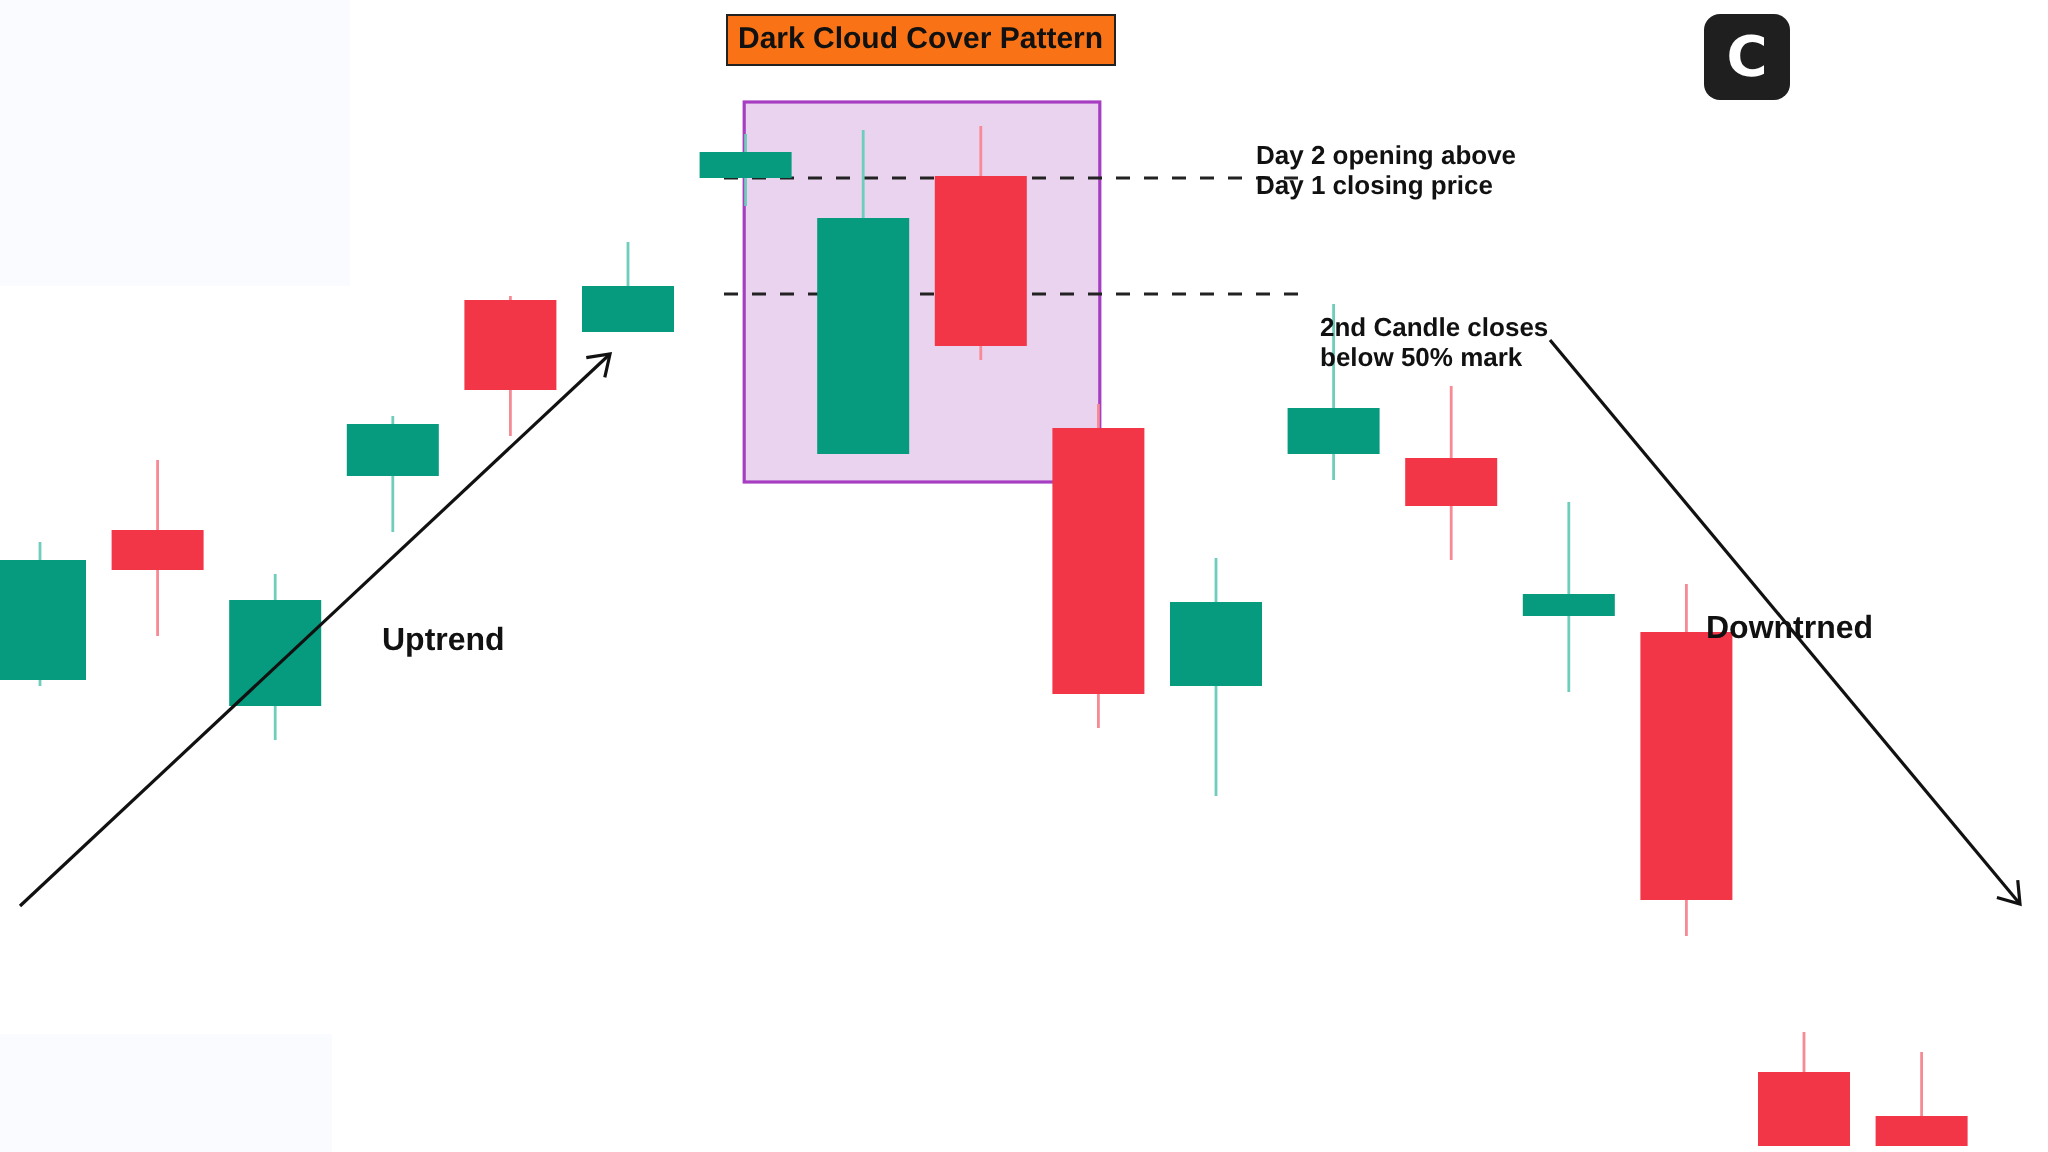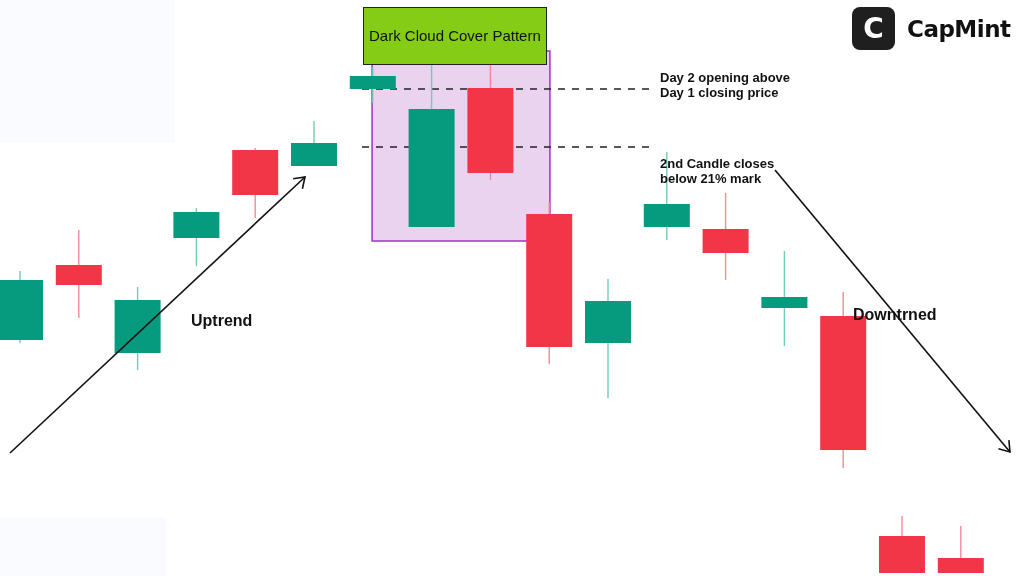--- a/index.html
+++ b/index.html
@@ -1,19 +1,19 @@
 <!DOCTYPE html>
 <html><head>
 <meta charset="utf-8">
 <style>
   html, body { margin: 0; padding: 0; background: #ffffff; }
   body { width: 1024px; height: 576px; position: relative; overflow: hidden; font-family: "Liberation Sans", sans-serif; }
   .ghost { position: absolute; background: #fafbfe; }
   #chart { position: absolute; left: 0; top: 0; }
-  .title-box { position: absolute; left: 363px; top: 7px; border: 1.5px solid #222; padding: 18px 5px; font-weight: 400; font-size: 15px; color: #111; background: #84cc16; line-height: 20px; }
+  .title-box { position: absolute; left: 363px; top: 7px; border: 1.5px solid #222; padding: 2px 5px; font-weight: 700; font-size: 15px; color: #111; background: #f97316; line-height: 20px; }
   .logo { position: absolute; left: 852px; top: 7px; display: flex; align-items: center; gap: 12px; }
   .logo-mark { width: 43px; height: 43px; border-radius: 8px; background: #1f1f1f; display: flex; align-items: center; justify-content: center; color: #fff; font-weight: 700; font-size: 28px; font-family: "DejaVu Sans", sans-serif; }
   .logo-text { font-weight: 700; font-size: 23px; color: #111; font-family: "DejaVu Sans", sans-serif; letter-spacing: -0.5px; }
   .annot { position: absolute; font-weight: 700; font-size: 13px; color: #111; line-height: 15px; }
   .trend-label { position: absolute; font-weight: 700; font-size: 16px; color: #111; margin-top: 17px; }
 </style>
 </head>
 <body>
 
 <div class="ghost" style="left:0;top:0;width:175px;height:143px;"></div>
@@ -106,26 +106,25 @@
         <line x1="775" y1="170" x2="1010" y2="452" stroke="#111" stroke-width="1.6"></line>
         <polyline points="998.4543518170493,448.7292190480672 1010,452 1008.8648405392868,440.053811779536" fill="none" stroke="#111" stroke-width="1.6"></polyline>
       </g>
     </g>
 </svg>
 
 <div class="title-box">Dark Cloud Cover Pattern</div>
 
 <div class="logo">
   <div class="logo-mark">C</div>
-  <div class="logo-text">CapMint</div>
 </div>
 
-<div class="annot" style="left:660px;top:70px;">
+<div class="annot" style="left:628px;top:70px;">
   <div>Day 2 opening above</div>
   <div>Day 1 closing price</div>
 </div>
 <div class="annot" style="left:660px;top:132px;margin-top:24px;">
   <div>2nd Candle closes</div>
-  <div>below 21% mark</div>
+  <div>below 50% mark</div>
 </div>
 
 <div class="trend-label" style="left:191px;top:295px;">Uptrend</div>
 <div class="trend-label" style="left:853px;top:289px;">Downtrned</div>
 
 </body></html>

